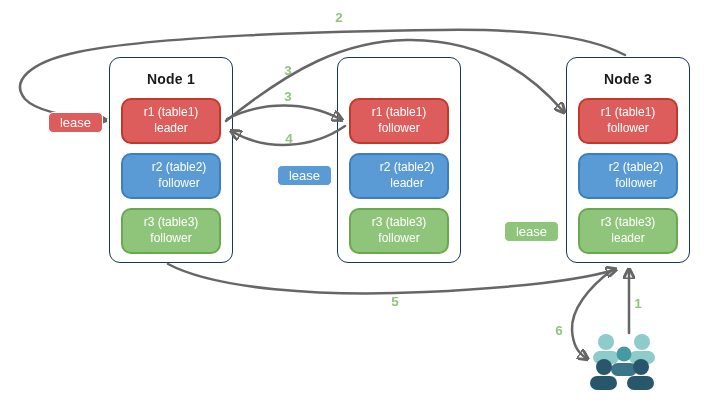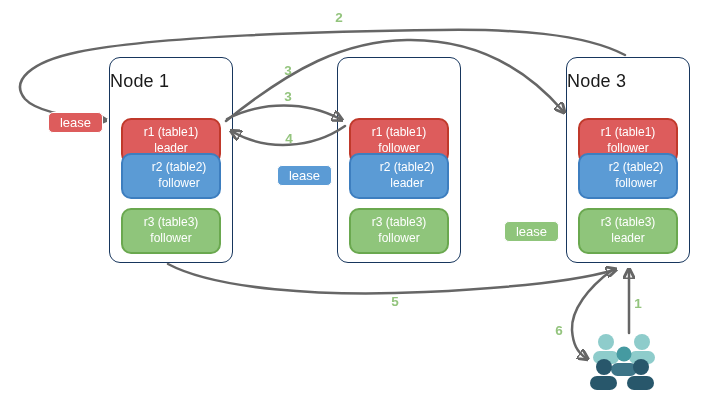--- a/index.html
+++ b/index.html
@@ -7,30 +7,30 @@
     position:relative;width:704px;height:405px;background:#ffffff;overflow:hidden;
     font-family:"Liberation Sans",sans-serif;
   }
   
   .node{
     position:absolute;top:57px;width:124px;height:206px;
     background:#ffffff;border:1.5px solid #17365d;border-radius:11px;
     z-index:1;box-sizing:border-box;
   }
   .node-title{
-    position:absolute;top:13px;left:0;right:0;
-    font-weight:normal;font-size:18px;color:#1a1a1a;letter-spacing:.2px;
+    position:absolute;top:13px;left:0;right:0;text-align:center;
+    font-weight:bold;font-size:14px;color:#1a1a1a;letter-spacing:.2px;
   }
   .replica{
     position:absolute;left:11px;right:11px;height:46px;border-radius:10px;
     border:2px solid;box-sizing:border-box;
     display:flex;flex-direction:column;align-items:center;justify-content:center;
     color:#fff;font-size:12px;line-height:1.32;text-align:center;
   }
-  .r-top{top:40px;margin-top:20px;} .r-mid{top:95px;padding-left:16px;} .r-bot{top:150px;}
+  .r-top{top:40px;} .r-mid{top:95px;padding-left:16px;} .r-bot{top:150px;}
   .c-red{background:#dd5c5c;border-color:#c0392b;}
   .c-blue{background:#5b9bd5;border-color:#3d7ebf;}
   .c-green{background:#8fc57b;border-color:#6aa84f;}
   
   .lease{
     position:absolute;width:55px;height:21px;border-radius:5px;border:1px solid;
     display:flex;align-items:center;justify-content:center;
     color:#fff;font-size:13px;z-index:6;box-sizing:border-box;
   }
   

